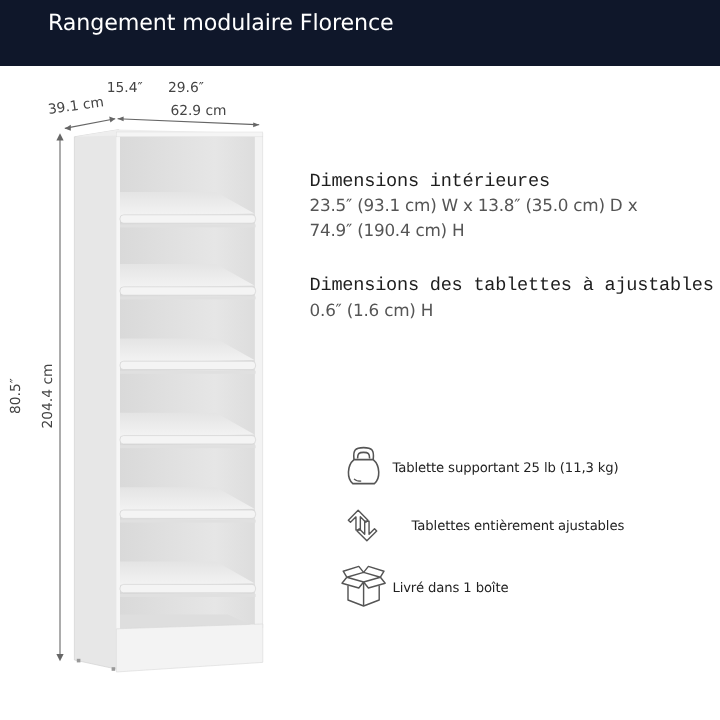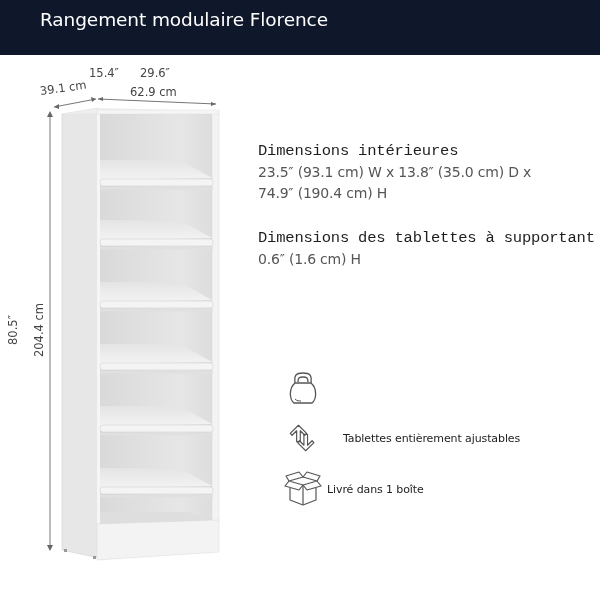--- a/index.html
+++ b/index.html
@@ -123,43 +123,44 @@
   <g stroke="#666" stroke-width="0.9" fill="#666">
     <line x1="50" y1="113" x2="50" y2="549"></line>
     <polygon points="50,111 47,117 53,117" stroke="none"></polygon>
     <polygon points="50,551 47,545 53,545" stroke="none"></polygon>
   </g>
 </svg>
 
 <div class="dim-label" style="left:49px; top:66px;margin-left:40px;">15.4″</div>
 <div class="dim-label" style="left:40px; top:84px; transform:rotate(-8deg); transform-origin:left center;">39.1 cm</div>
 <div class="dim-label" style="left:140px; top:66px;">29.6″</div>
-<div class="dim-label" style="left:130px; top:85px;text-align:right;">62.9 cm</div>
+<div class="dim-label" style="left:142px; top:85px;text-align:right;">62.9 cm</div>
 <div class="dim-label" style="left:-2px; top:323px; transform:rotate(-90deg); transform-origin:center;">80.5″</div>
 <div class="dim-label" style="left:12px; top:323px; transform:rotate(-90deg); transform-origin:center;">204.4 cm</div>
 
 <div class="spec-block" style="top:140px;">
   <div class="spec-title">Dimensions intérieures</div>
   <div class="spec-line">23.5″ (93.1 cm) W x 13.8″ (35.0 cm) D x</div>
   <div class="spec-line">74.9″ (190.4 cm) H</div>
 </div>
 <div class="spec-block" style="top:227px;">
-  <div class="spec-title">Dimensions des tablettes à supportant</div>
+  <div class="spec-title">Dimensions des tablettes à ajustables</div>
   <div class="spec-line">0.6″ (1.6 cm) H</div>
 </div>
 
 <div class="feature" style="top:367px;">
   <svg class="icon" viewBox="0 0 40 40">
     <g fill="none" stroke="#555" stroke-width="1.3">
       <path d="M12,14 C11,6 13,4 20,4 C27,4 29,6 28,14"></path>
       <path d="M15,13 C15,9 16,8 20,8 C24,8 25,9 25,13"></path>
       <path d="M12,14 C6,19 6,30 11,34 L29,34 C34,30 34,19 28,14 Z"></path>
       <path d="M12,30 C14,32 16,32 18,32" stroke-width="1"></path>
     </g>
   </svg>
+  <span class="label">Tablette supportant 25 lb (11,3 kg)</span>
 </div>
 
 <div class="feature" style="top:416px;gap:16px;">
   <svg class="icon" viewBox="0 0 40 44">
     <g fill="none" stroke="#555" stroke-width="1.3" stroke-linejoin="round">
       <path d="M13,26 L13,14 L8,19 L6,17 L15,8 L24,17 L22,19 L17,14 L17,26 Z"></path>
       <path d="M21,18 L21,30 L16,25 L14,27 L23,36 L32,27 L30,25 L25,30 L25,18 Z"></path>
     </g>
   </svg>
   <span class="label">Tablettes entièrement ajustables</span>

